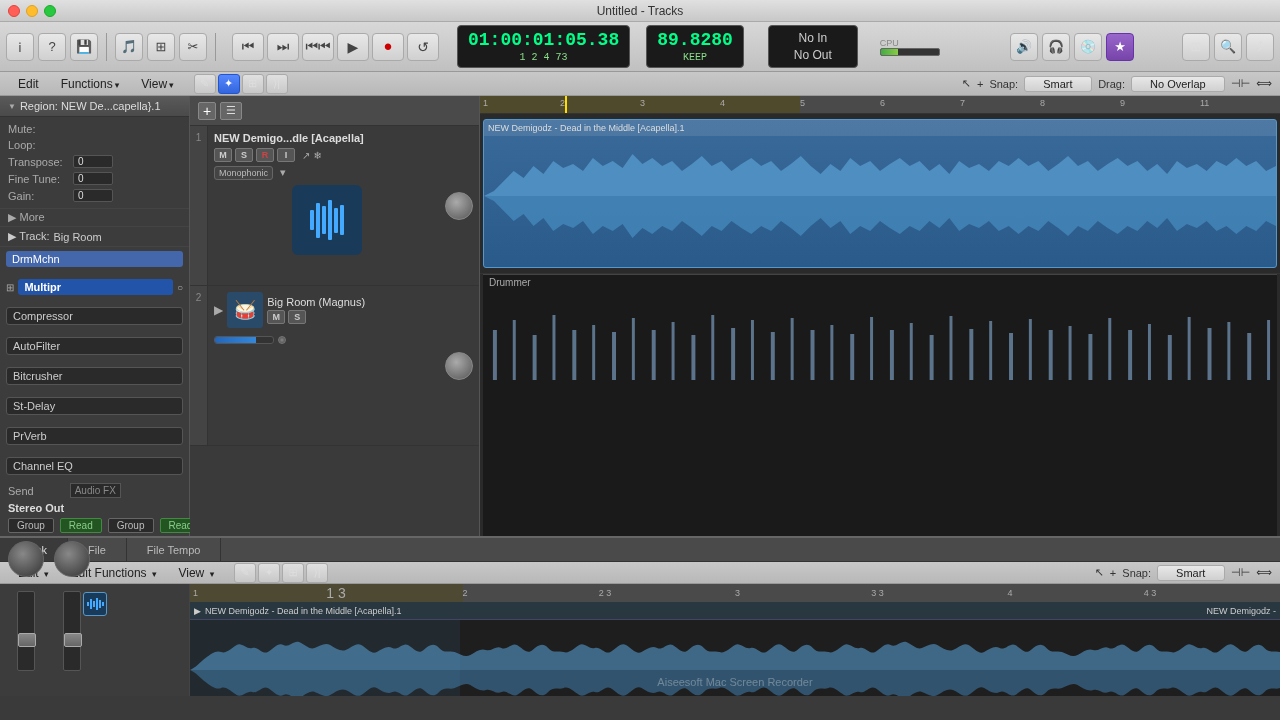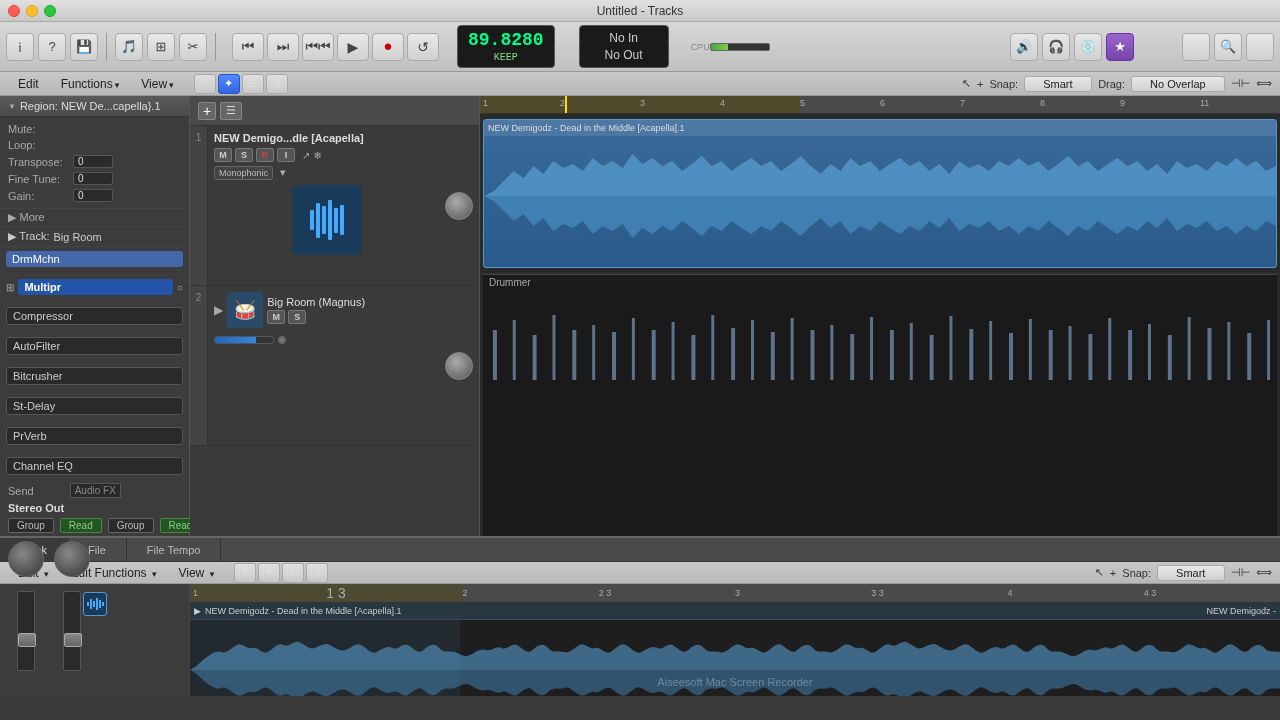--- a/index.html
+++ b/index.html
@@ -109,21 +109,21 @@
       align-items: center;
       margin: 0 14px;
       min-width: 90px;
     }
     .no-in-out-row {
       font-size: 12px;
       color: #ccc;
       line-height: 1.4;
     }
     .cpu-section {
-      display: flex; align-items: center;
+      display: flex; flex-direction: column; 
       margin: 0 4px;
     }
     .cpu-label { font-size: 9px; color: #888; }
     .cpu-bar {
       width: 60px; height: 8px;
       background: #333;
       border: 1px solid #666;
       border-radius: 2px;
       overflow: hidden;
     }
@@ -556,20 +556,24 @@
   <div class="toolbar-btn">⊞</div>
   <div class="toolbar-btn">✂</div>
   <div class="toolbar-separator"></div>
   <div class="transport-section">
     <div class="transport-btn">⏮</div>
     <div class="transport-btn">⏭</div>
     <div class="transport-btn">⏮⏮</div>
     <div class="transport-btn">▶</div>
     <div class="transport-btn record">⏺</div>
     <div class="transport-btn">↺</div>
+  </div>
+  <div class="timecode-display">
+    <div class="timecode-main">01:00:01:05.38</div>
+    <div class="timecode-sub">1 2 4  73</div>
   </div>
   <div class="timecode-display">
     <div class="timecode-main">89.8280</div>
     <div class="timecode-sub">KEEP</div>
   </div>
   <div class="no-in-out">
     <div class="no-in-out-row">No In</div>
     <div class="no-in-out-row">No Out</div>
   </div>
   <div class="cpu-section">

